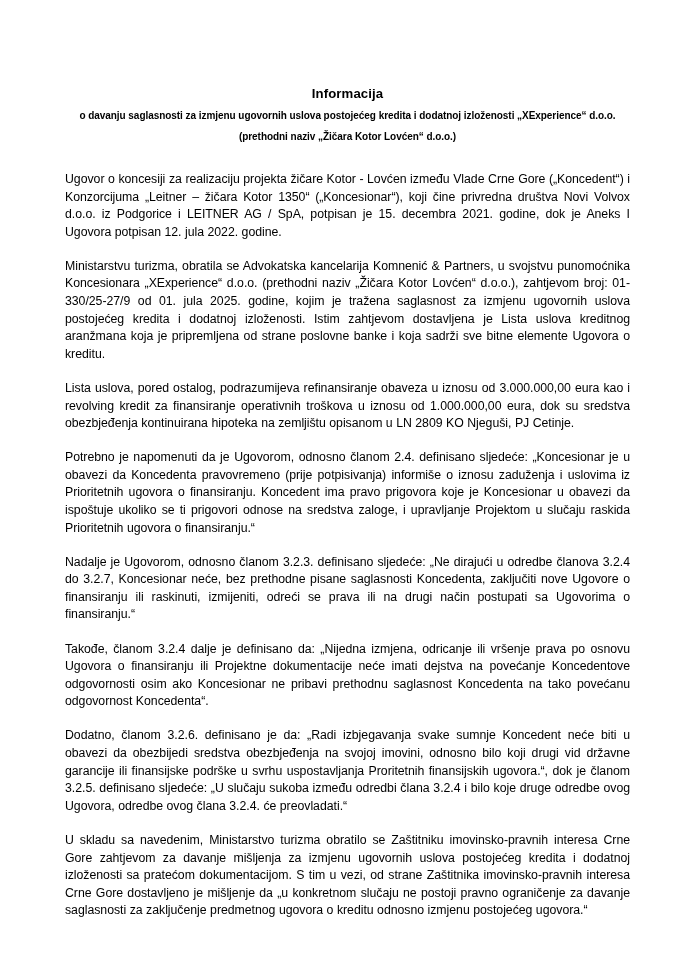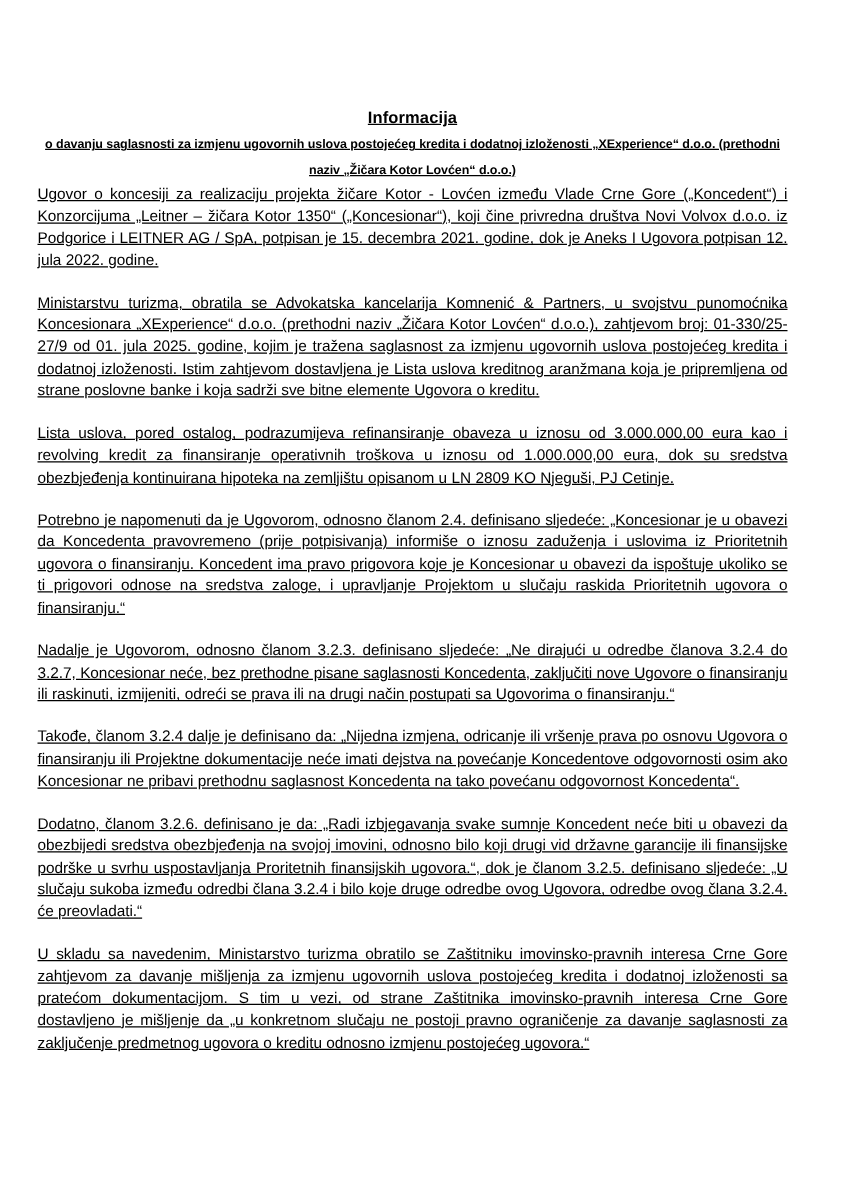--- a/index.html
+++ b/index.html
@@ -14,43 +14,43 @@
     overflow: hidden;
     font-family: "Liberation Sans", sans-serif;
     color: #000000;
     -webkit-font-smoothing: antialiased;
   }
   .page {
     position: relative;
     width: 679px;
     height: 960px;
     box-sizing: border-box;
-    padding: 84px 49px 0 30px;
+    padding: 84px 49px 0 65px;
     background: #ffffff;
-    text-decoration: underline;
   }
   
   .doc-title {
     font-size: 13.2px;
     font-weight: bold;
     line-height: 20px;
     text-align: center;
     margin: 0 0 2px 0;
     letter-spacing: 0.1px;
   }
   .doc-subtitle {
     font-size: 10px;
     font-weight: bold;
     line-height: 20.5px;
     text-align: center;
     margin: 0;
     letter-spacing: -0.05px;
   }
   
   .body-block {
+    margin-top: 24px;
   }
   p.para {
     font-size: 12.3px;
     line-height: 17.6px;
     text-align: justify;
     text-justify: inter-word;
     margin: 0 0 16.5px 0;
     letter-spacing: -0.03px;
     word-spacing: 0.1px;
     hyphens: none;

